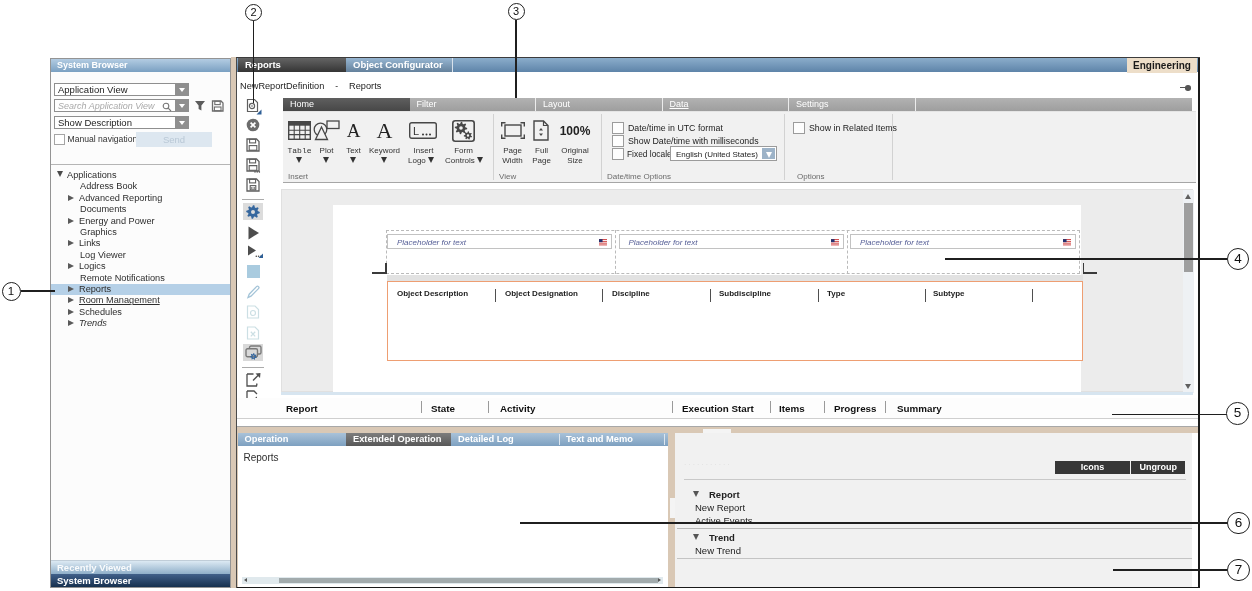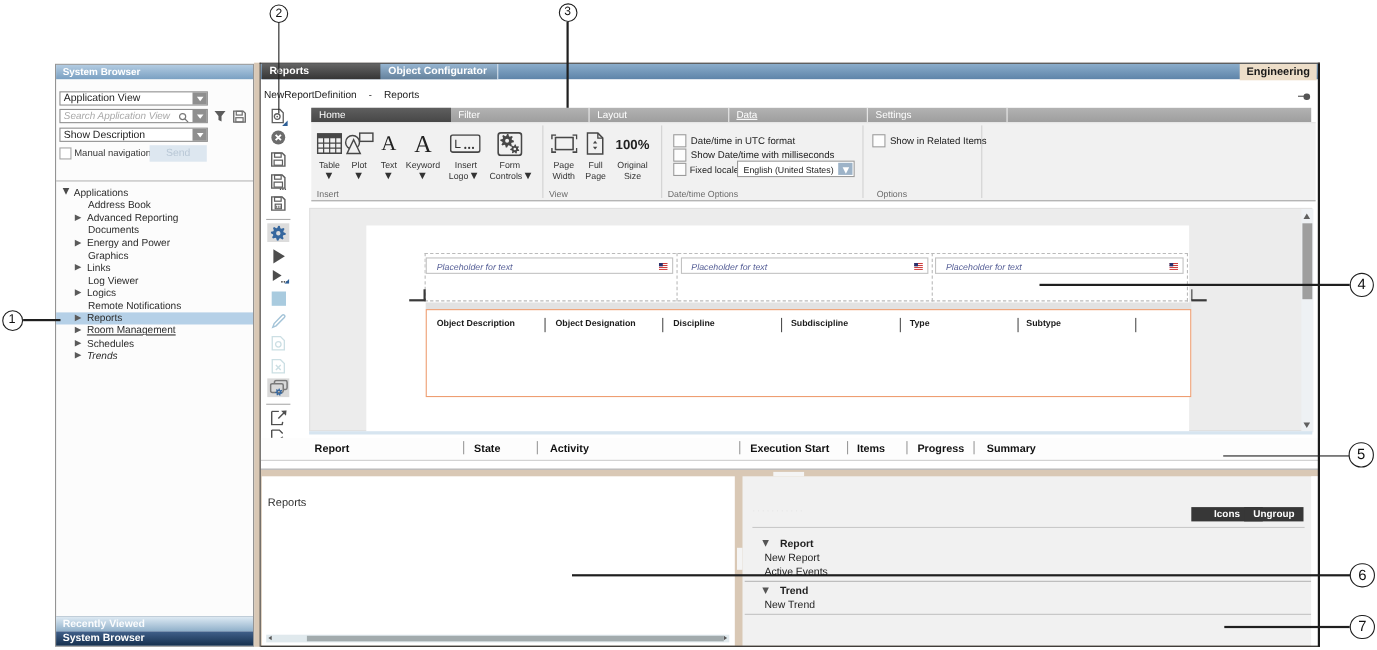--- a/index.html
+++ b/index.html
@@ -79,21 +79,21 @@
   <svg class="abs" style="left:143px;top:41px;" width="12" height="12" viewBox="0 0 12 12">
         <path d="M1 1 H11 L7.4 5.5 V10.5 L4.6 9 V5.5 Z" fill="#5c5c5c"></path>
       </svg>
   <svg class="abs" style="left:160px;top:41px;" width="13" height="12" viewBox="0 0 13 12">
         <path d="M1.5 1 H10 L12 3 V11 H1.5 Z" fill="none" stroke="#6e6e6e" stroke-width="1.3"></path>
         <rect x="3.8" y="1.2" width="5.4" height="3.4" fill="none" stroke="#6e6e6e" stroke-width="1.1"></rect>
         <rect x="3.4" y="7" width="6.6" height="3.8" fill="none" stroke="#6e6e6e" stroke-width="1.1"></rect>
       </svg>
   <div class="abs" style="left:3px;top:75px;width:9px;height:9px;background:#fff;border:1px solid #a5a5a5;"></div>
   <div class="abs" style="left:16.5px;top:75px;font-size:8.6px;color:#333;">Manual navigation</div>
-  <div class="abs" style="left:85px;top:72.5px;width:52px;height:15px;background:#dde7f0;color:#b9c8d6;font-size:9.5px;text-align:center;line-height:15px;">Send</div>
+  <div class="abs" style="left:85px;top:72.5px;width:76px;height:15px;background:#dde7f0;color:#b9c8d6;font-size:9.5px;text-align:center;line-height:15px;">Send</div>
   <div class="abs" style="left:0;top:105px;width:179px;height:1px;background:#b5b5b5;"></div>
 
   <div class="trow" style="top:111px;"><span class="tri-d" style="margin-left:6px;margin-bottom:1px;"></span><span style="margin-left:4px;">Applications</span></div>
   <div class="trow" style="top:122.4px;padding-left:29px;">Address Book</div>
   <div class="trow" style="top:133.8px;"><span class="tri-r" style="margin-left:17px;"></span><span style="margin-left:5px;">Advanced Reporting</span></div>
   <div class="trow" style="top:145.2px;padding-left:29px;">Documents</div>
   <div class="trow" style="top:156.6px;"><span class="tri-r" style="margin-left:17px;"></span><span style="margin-left:5px;">Energy and Power</span></div>
   <div class="trow" style="top:168px;padding-left:29px;">Graphics</div>
   <div class="trow" style="top:179.4px;"><span class="tri-r" style="margin-left:17px;"></span><span style="margin-left:5px;">Links</span></div>
   <div class="trow" style="top:190.8px;padding-left:29px;">Log Viewer</div>
@@ -210,21 +210,21 @@
     <div class="rlabel" style="left:5px;top:60px;">Insert</div>
     <div class="rlabel" style="left:216px;top:60px;">View</div>
     <div class="rlabel" style="left:324px;top:60px;">Date/time Options</div>
     <div class="rlabel" style="left:514px;top:60px;">Options</div>
 
     <svg class="abs" style="left:5px;top:9px;" width="23" height="19" viewBox="0 0 23 19">
           <rect x="0.7" y="0.7" width="21.6" height="17.6" fill="none" stroke="#474747" stroke-width="1.4"></rect>
           <rect x="0.7" y="0.7" width="21.6" height="4" fill="#474747"></rect>
           <path d="M6.2 1 V18 M11.7 1 V18 M17.2 1 V18 M1 9.2 H22 M1 13.6 H22" stroke="#474747" stroke-width="1.1"></path>
         </svg>
-    <div class="ritem" style="left:0px;top:34px;width:33px;">Table</div>
+    <div class="ritem" style="left:0px;top:34px;width:33px;font-family:Liberation Mono, monospace;">Table</div>
     <span class="tri-d abs" style="left:13px;top:45px;border-top-color:#333;"></span>
 
     <svg class="abs" style="left:30px;top:8px;" width="27" height="21" viewBox="0 0 27 21">
           <rect x="14" y="1" width="12" height="7.5" fill="#f1f1f1" stroke="#474747" stroke-width="1.3"></rect>
           <circle cx="7.5" cy="9.5" r="6.3" fill="none" stroke="#474747" stroke-width="1.3"></circle>
           <path d="M8.5 7 L14.5 19.5 H2.5 Z" fill="#f1f1f1" stroke="#474747" stroke-width="1.3"></path>
         </svg>
     <div class="ritem" style="left:27px;top:34px;width:33px;">Plot</div>
     <span class="tri-d abs" style="left:40px;top:45px;border-top-color:#333;"></span>
 
@@ -368,31 +368,39 @@
     <div class="gsep" style="left:184px;"></div>
     <div class="gsep" style="left:251px;"></div>
     <div class="gsep" style="left:435px;"></div>
     <div class="gsep" style="left:533px;"></div>
     <div class="gsep" style="left:587px;"></div>
     <div class="gsep" style="left:648px;"></div>
   </div>
 </div>
 
 <div class="bpanel" id="bl" style="left:237.5px;width:430.5px;background:#fff;">
+  <div class="btabs">
+    <div class="btab" style="left:0;width:108.5px;">Operation</div>
+    <div class="btab dk" style="left:108.5px;width:105px;">Extended Operation</div>
+    <div class="btab" style="left:213.5px;">Detailed Log</div>
+    <div class="btab" style="left:321.5px;">Text and Memo</div>
+    <div class="bsep" style="left:321.5px;"></div>
+    <div class="bsep" style="left:426.5px;"></div>
+  </div>
   <div class="abs" style="left:6px;top:19px;font-size:10px;color:#2e2e2e;">Reports</div>
   <div class="abs" style="left:4.5px;top:143.5px;width:421px;height:7.5px;background:#e0e9ed;">
     <div class="abs" style="left:2px;top:1.5px;width:0;height:0;border-top:2.5px solid transparent;border-bottom:2.5px solid transparent;border-right:3.5px solid #555;"></div>
     <div class="abs" style="right:2px;top:1.5px;width:0;height:0;border-top:2.5px solid transparent;border-bottom:2.5px solid transparent;border-left:3.5px solid #555;"></div>
     <div class="abs" style="left:37px;top:1px;width:379px;height:5.5px;background:#a2abad;"></div>
   </div>
 </div>
 
 <div class="bpanel" id="br" style="left:675px;width:523.5px;background:#f1f1f1;">
   <div class="abs" style="left:9px;top:28px;width:46px;height:16px;color:#dedede;font-size:7px;letter-spacing:2px;line-height:8px;overflow:hidden;">·····································</div>
-  <div class="dkbtn" style="left:408px;top:27.7px;width:65px;">Icons</div>
+  <div class="dkbtn" style="left:380px;top:27.7px;width:75px;">Icons</div>
   <div class="dkbtn" style="left:456.4px;top:27.7px;width:53.5px;">Ungroup</div>
   <div class="abs" style="left:9px;top:46px;width:502px;height:1px;background:#c9c9c9;"></div>
   <span class="tri-d abs" style="left:18px;top:57.5px;border-top-color:#555;"></span>
   <div class="abs" style="left:34px;top:55.5px;font-size:9.5px;font-weight:bold;color:#222;">Report</div>
   <div class="abs" style="left:20px;top:69px;font-size:9.5px;color:#222;">New Report</div>
   <div class="abs" style="left:20px;top:81.5px;font-size:9.5px;color:#222;">Active Events</div>
   <div class="abs" style="left:2px;top:95px;width:515px;height:1.3px;background:#b8b8b8;"></div>
   <span class="tri-d abs" style="left:18px;top:100.5px;border-top-color:#555;"></span>
   <div class="abs" style="left:34px;top:98.5px;font-size:9.5px;font-weight:bold;color:#222;">Trend</div>
   <div class="abs" style="left:20px;top:112px;font-size:9.5px;color:#222;">New Trend</div>

